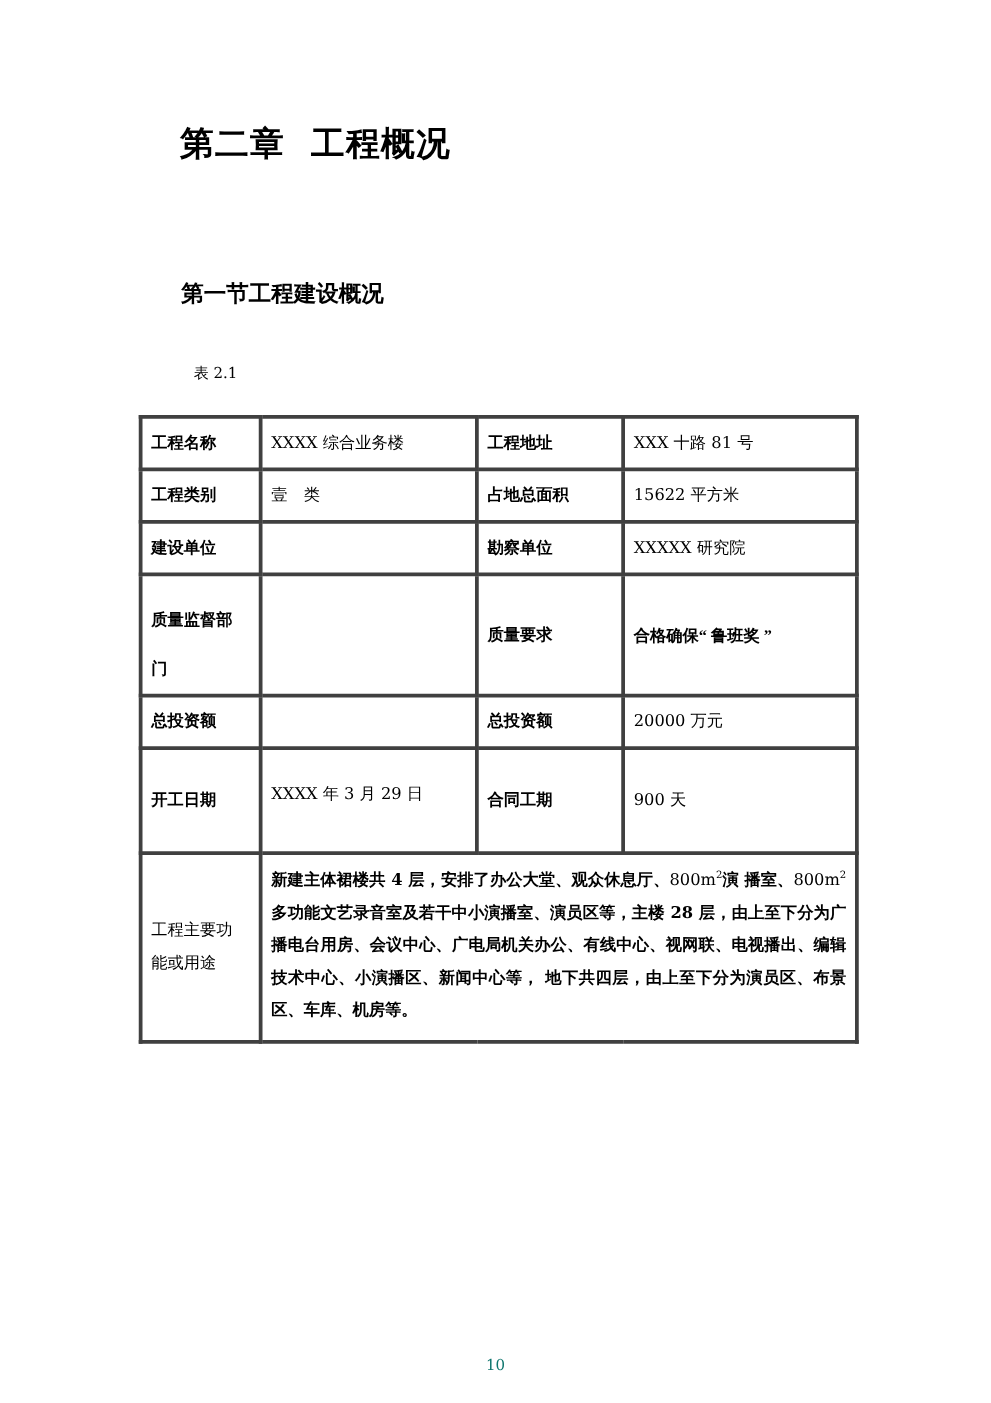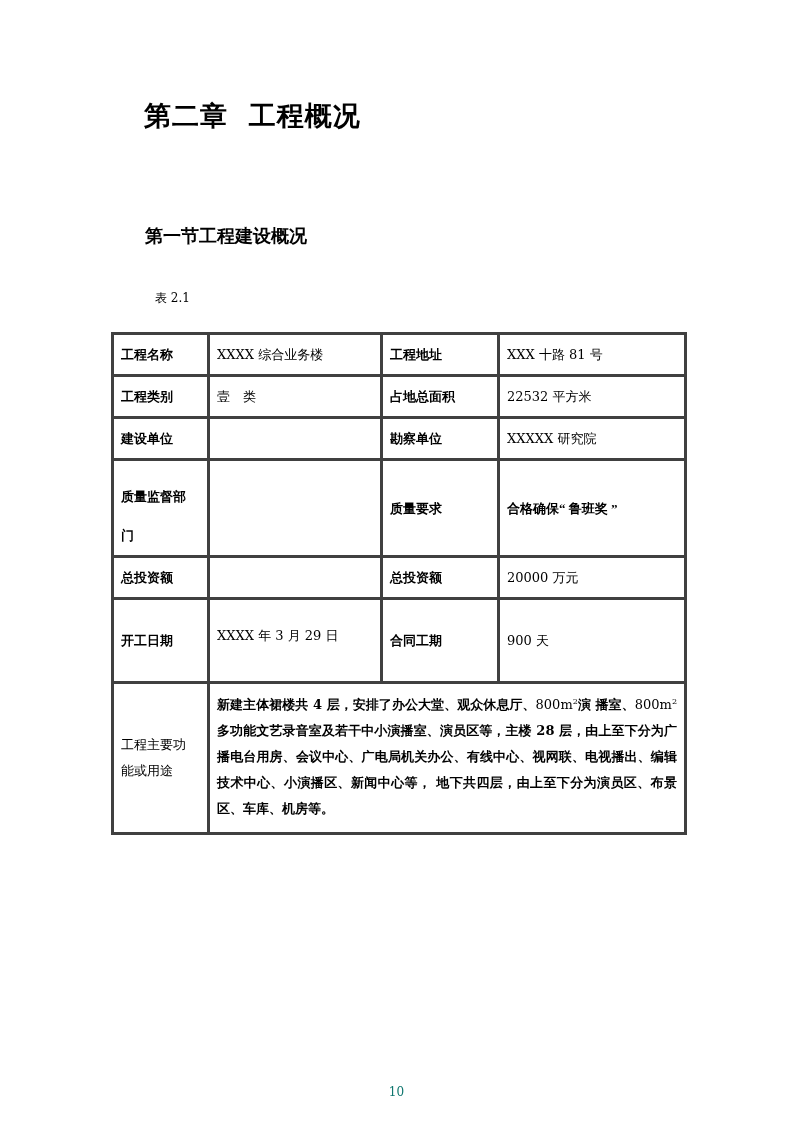--- a/index.html
+++ b/index.html
@@ -149,21 +149,21 @@
         <td class="v-mid cell-label-b">工程名称</td>
         <td class="v-mid cell-value">XXXX 综合业务楼</td>
         <td class="v-mid cell-label-b">工程地址</td>
         <td class="v-mid cell-value">XXX 十路 81 号</td>
       </tr>
 
       <tr class="r-std">
         <td class="v-mid cell-label-b">工程类别</td>
         <td class="v-mid cell-value">壹　类</td>
         <td class="v-mid cell-label-b">占地总面积</td>
-        <td class="v-mid cell-value">22532 平方米</td>
+        <td class="v-mid cell-value">15622 平方米</td>
       </tr>
 
       <tr class="r-std">
         <td class="v-mid cell-label-b">建设单位</td>
         <td class="v-mid cell-value"></td>
         <td class="v-mid cell-label-b">勘察单位</td>
         <td class="v-mid cell-value">XXXXX 研究院</td>
       </tr>
 
 

